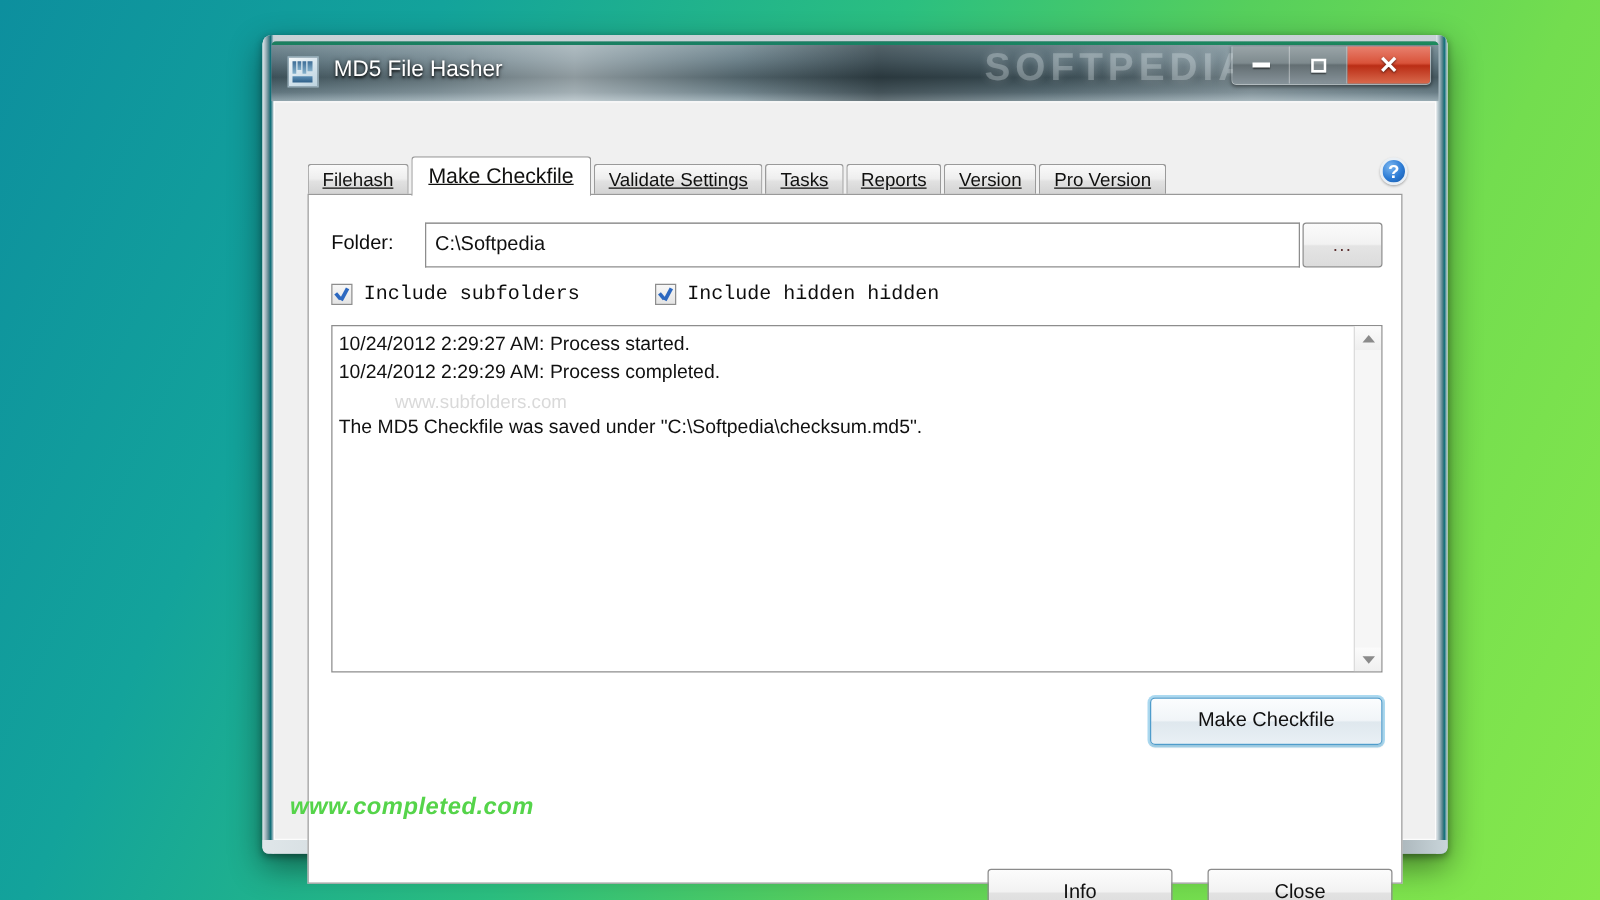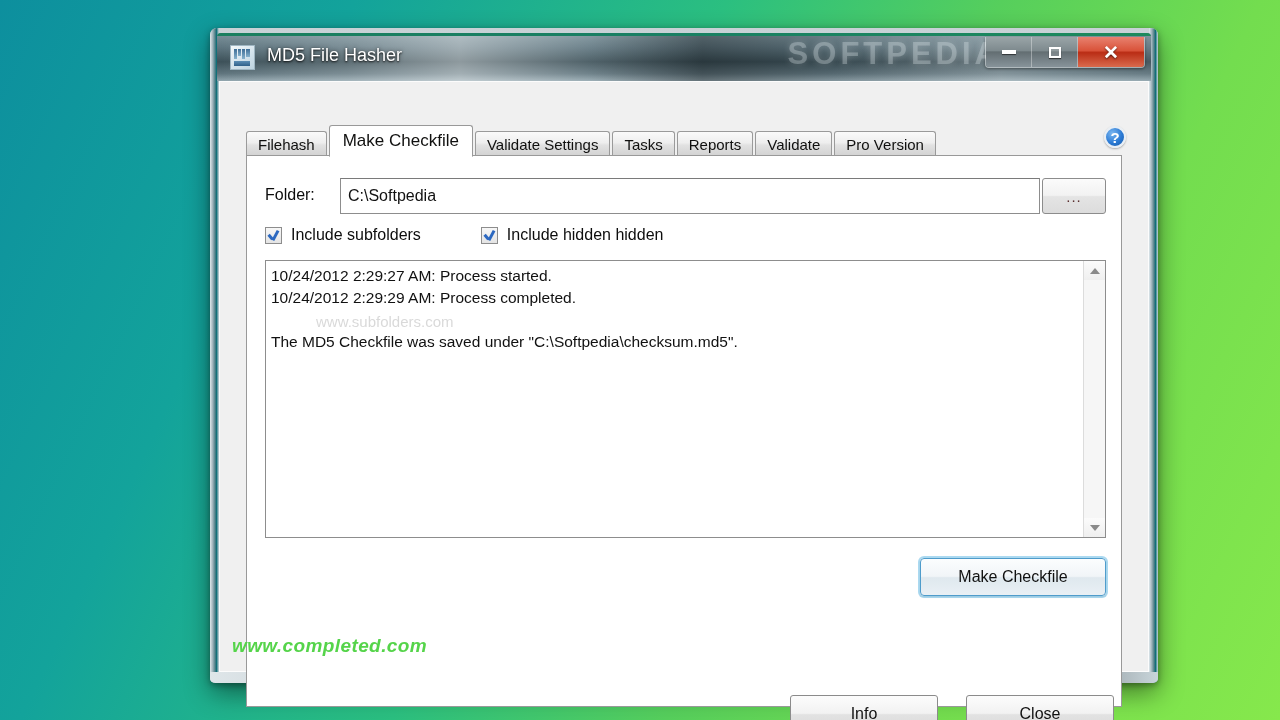--- a/index.html
+++ b/index.html
@@ -175,20 +175,21 @@
     color: #10100f;
     background: linear-gradient(180deg, #fafafa 0%, #eeeeee 45%, #e1e1e1 55%, #d2d2d2 100%);
     border: 1px solid #9a9a9a;
     border-bottom: none;
     border-radius: 3px 3px 0 0;
     margin-right: 2px;
     box-sizing: border-box;
     white-space: nowrap;
     cursor: pointer;
     font-family: "Liberation Sans", sans-serif;
+    text-decoration: underline;
   }
   .tab.active {
     height: 32px;
     line-height: 30px;
     font-size: 17px;
     background: #ffffff;
     border: 1px solid #999999;
     border-bottom: 1px solid #ffffff;
     position: relative;
     z-index: 5;
@@ -305,21 +306,21 @@
     transform: rotate(-40deg);
   }
   .chk-box .tick:after {
     width: 3px; height: 11px;
     left: 6px; top: 0px;
     transform: rotate(28deg);
   }
   .chk-label {
     font-size: 16px; color: #0d0d0d;
     white-space: nowrap;
-    font-family: Liberation Sans, sans-serif;
+    font-family: Liberation Mono, monospace;
   }
 
   
   #log-box {
     position: absolute;
     left: 18px; right: 15px;
     top: 104px;
     height: 278px;
     border: 1px solid #8d8d8d;
     background: #ffffff;
@@ -479,21 +480,21 @@
     <div id="help-icon">
       <span>?</span>
     </div>
 
     <div id="tab-strip">
       <div class="tab">Filehash</div>
       <div class="tab active">Make Checkfile</div>
       <div class="tab">Validate Settings</div>
       <div class="tab">Tasks</div>
       <div class="tab">Reports</div>
-      <div class="tab">Validate</div>
+      <div class="tab">Version</div>
       <div class="tab">Pro Version</div>
     </div>
 
     <div id="tab-panel">
 
       <div id="folder-row">
         <div id="folder-label">Folder:</div>
         <input id="folder-input" type="text" value="C:\Softpedia" style="">
         <div id="browse-button">
           <span class="dots">...</span>

